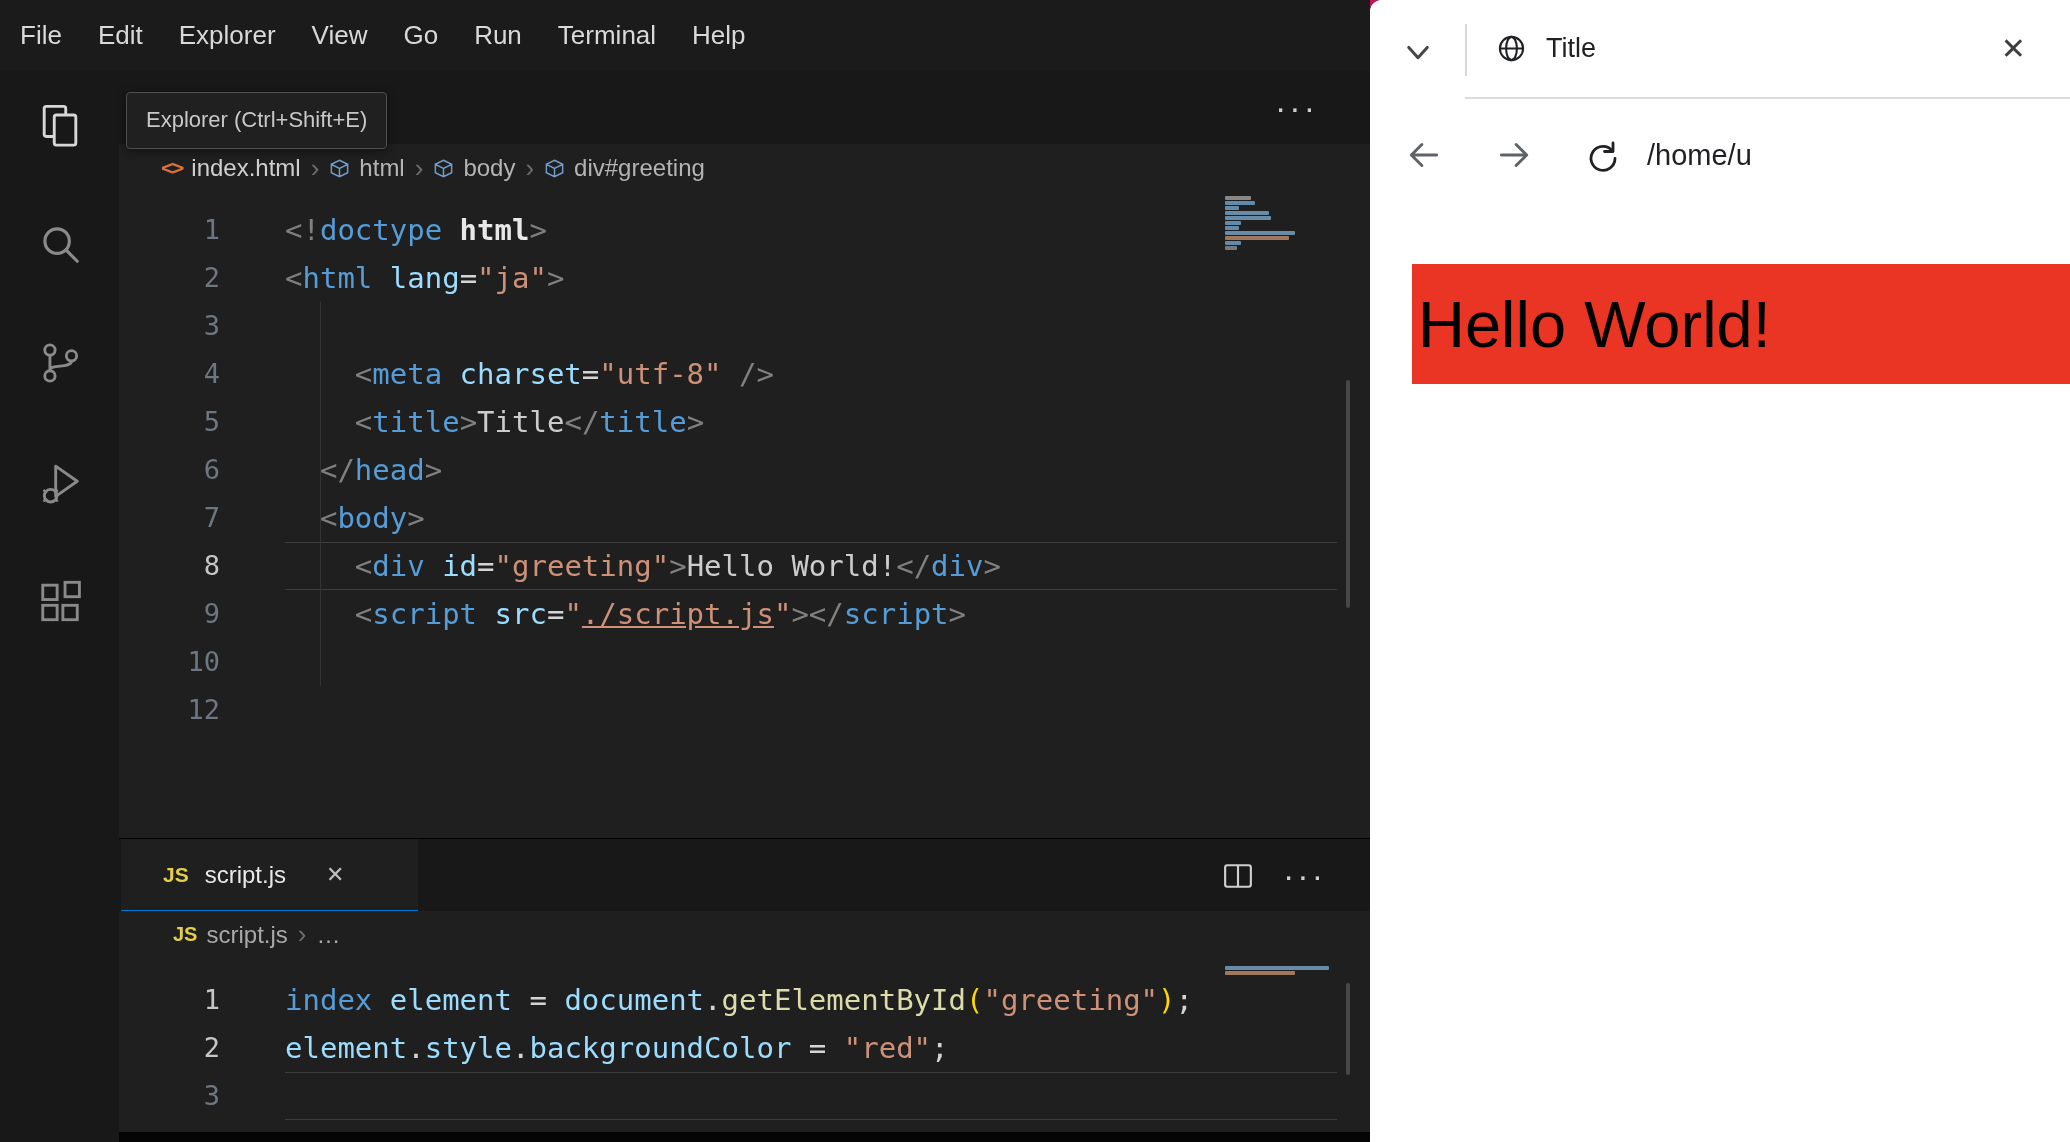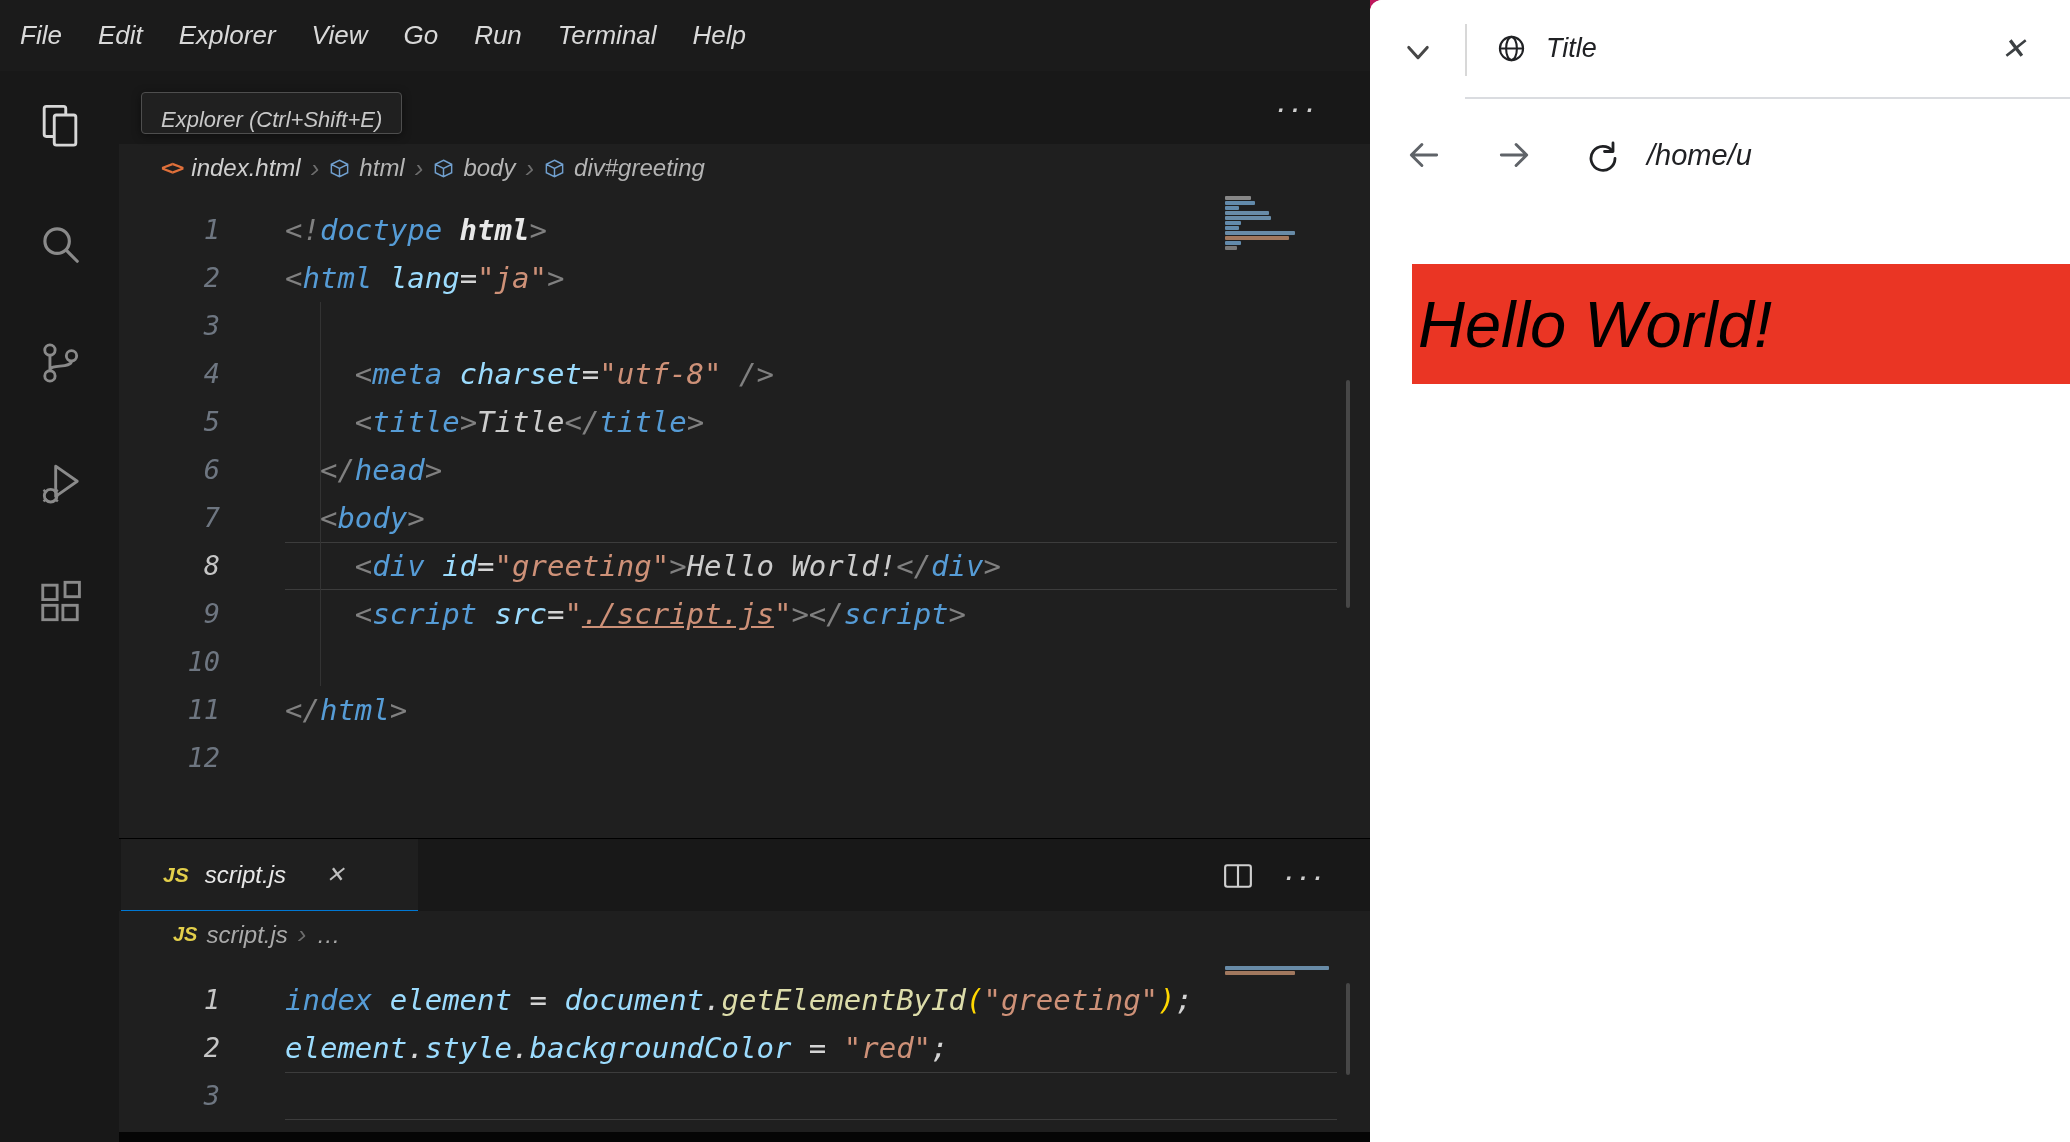--- a/index.html
+++ b/index.html
@@ -1,17 +1,17 @@
 <!DOCTYPE html>
 <html><head>
 <meta charset="utf-8">
 <style>
   * { box-sizing: border-box; }
   body { margin:0; background:#111; }
-  .screen{position:relative;width:2070px;height:1142px;overflow:hidden;background:#be185d;font-family:"Liberation Sans",sans-serif;font-style:italic;}
+  .screen{position:relative;width:2070px;height:1142px;overflow:hidden;background:#be185d;font-family:"Liberation Sans",sans-serif;}
 
   
   .vscode{position:absolute;left:0;top:0;width:1370px;height:1142px;background:#1f1f1f;}
   .menubar{position:absolute;left:0;top:0;width:100%;height:71px;background:#1b1b1b;display:flex;align-items:center;padding-left:2px;}
   .menu-item{padding:0 18px;font-size:26px;color:#d9d9d9;white-space:nowrap;}
 
   .activitybar{position:absolute;left:0;top:71px;width:119px;height:1071px;background:#181818;display:flex;flex-direction:column;align-items:center;}
   .act-btn{width:48px;height:48px;margin-top:71px;display:flex;align-items:center;justify-content:center;}
   .act-btn:first-child{margin-top:30px;}
 
@@ -62,21 +62,21 @@
   #thumb-bottom{left:1227px;top:25px;height:92px;}
 
   .tabbar-bottom{position:absolute;left:0;top:767px;right:0;height:73px;background:#181818;border-top:1px solid #000;}
   .tab{position:absolute;left:2px;top:0;height:73px;width:297px;background:#1f1f1f;display:flex;align-items:center;
       padding-left:42px;gap:16px;border-bottom:2px solid #0078d4;}
   .tab-label{color:#e8e8e8;font-size:24px;}
   .tab-close{color:#c0c0c0;font-size:22px;margin-left:24px;}
   .bottom-actions{position:absolute;right:44px;top:0;height:73px;display:flex;align-items:center;gap:30px;}
   .bottom-actions .more-actions2{font-size:34px;color:#cfcfcf;letter-spacing:3px;}
 
-  .tooltip{position:absolute;left:22px;top:21px;height:42px;line-height:54px;padding:0 19px;background:#202020;
+  .tooltip{position:absolute;left:7px;top:21px;height:57px;line-height:54px;padding:0 19px;background:#202020;
       border:1px solid #4e4e4e;border-radius:4px;color:#c8c8c8;font-size:22px;z-index:20;
       box-shadow:0 2px 10px rgba(0,0,0,.45);white-space:nowrap;}
   .window-edge{position:absolute;left:0;bottom:0;right:0;height:10px;background:#050505;}
 
   
   .browser{position:absolute;left:1370px;top:0;width:700px;height:1142px;background:#ffffff;color:#202124;
       border-top-left-radius:12px;overflow:hidden;}
   .tabstrip{position:absolute;left:0;top:0;right:0;height:99px;background:#fff;}
   .tab-sep{position:absolute;left:95px;top:24px;width:2px;height:52px;background:#d8d8d8;}
   .strip-line{position:absolute;left:95px;right:0;top:97px;height:2px;background:#dadce0;}
@@ -225,24 +225,20 @@
             <div class="cline active">
               <span class="lnum">8</span>
               <span class="ltxt"><span class="tk-w">    </span><span class="tk-p">&lt;</span><span class="tk-t">div</span><span class="tk-a"> id</span><span class="tk-o">=</span><span class="tk-s">"greeting"</span><span class="tk-p">&gt;</span><span class="tk-w">Hello World!</span><span class="tk-p">&lt;</span><span class="tk-p">/</span><span class="tk-t">div</span><span class="tk-p">&gt;</span></span>
             </div>
             <div class="cline">
               <span class="lnum">9</span>
               <span class="ltxt"><span class="tk-w">    </span><span class="tk-p">&lt;</span><span class="tk-t">script</span><span class="tk-a"> src</span><span class="tk-o">=</span><span class="tk-s">"</span><span class="tk-u">./script.js</span><span class="tk-s">"</span><span class="tk-p">&gt;</span><span class="tk-p">&lt;</span><span class="tk-p">/</span><span class="tk-t">script</span><span class="tk-p">&gt;</span></span>
             </div>
             <div class="cline">
               <span class="lnum">10</span>
-            </div>
-            <div class="cline">
-              <span class="lnum">11</span>
-              <span class="ltxt"><span class="tk-p">&lt;</span><span class="tk-p">/</span><span class="tk-t">html</span><span class="tk-p">&gt;</span></span>
             </div>
             <div class="cline">
               <span class="lnum">12</span>
               <span class="ltxt"></span>
             </div>
           </div>
         <div class="indent-guide"></div>
         <div class="minimap" id="mm-top">
             <i style="width: 26px; background: rgb(154, 154, 154);"></i>
             <i style="width: 30px; background: rgb(111, 158, 196);"></i>

